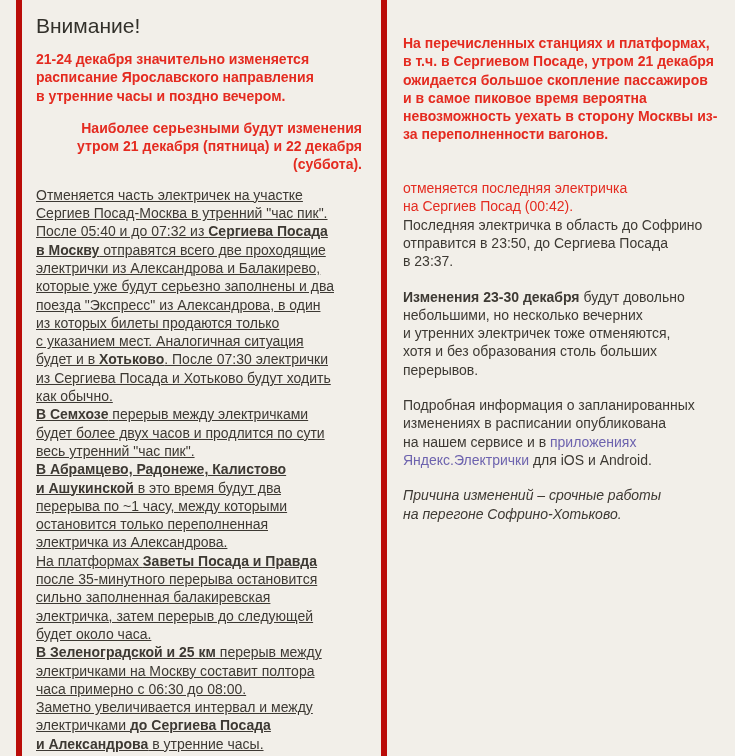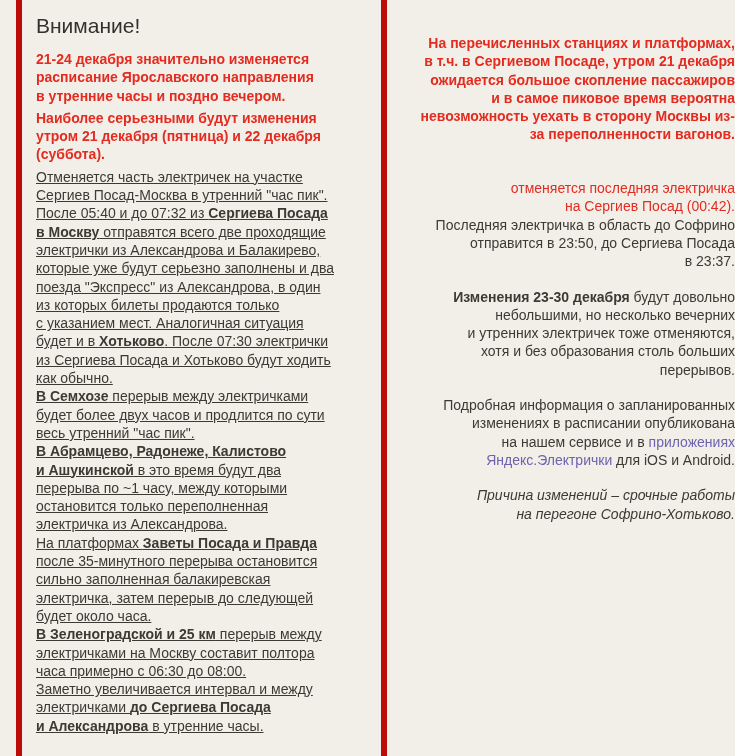--- a/index.html
+++ b/index.html
@@ -30,36 +30,36 @@
     position: absolute;
     left: 0; top: 0; bottom: 0;
     width: 6px;
     background: var(--bar, #ba0c08);
   }
   .content {
     position: absolute;
     top: 0; bottom: 0;
   }
   .col-left  .content { left: 6px; right: 0; padding: 6px 6px 0 14px; }
-  .col-right .content { left: 6px; right: 0; padding: 34px 0 0 16px; text-align: right; }
+  .col-right .content { left: 6px; right: 0; padding: 34px 0 0 16px; }
   h1.page-title {
     font-size: 21px;
     font-weight: 400;
     color: var(--heading, #33312b);
     margin: 7px 0 11px 0;
     line-height: 26px;
   }
   .para {
     margin: 0 0 17px 0;
     font-size: 14px;
     line-height: 18.3px;
     white-space: pre-line;
   }
-  .col-left .para { margin-bottom: 4px; }
-  .para.tight { margin-bottom: 4px; }
+  .col-left .para { margin-bottom: 14px; }
+  .para.tight { margin-bottom: 12px; text-align: right; }
   .para.last { margin-bottom: 12px; text-decoration: underline; }
   .para.italic { font-style: italic; }
   .run.normal { color: var(--body, #3d3933); }
   .run.bold { font-weight: 700; color: var(--body, #3d3933); }
   .run.red-bold { font-weight: 700; color: var(--red, #e42b20); }
   .run.red { color: var(--red, #e42b20); }
   .run.dark-red-bold { font-weight: 700; color: var(--darkred, #a32017); }
   .run.link {
     color: var(--link, #6d63ae);
     cursor: pointer;

